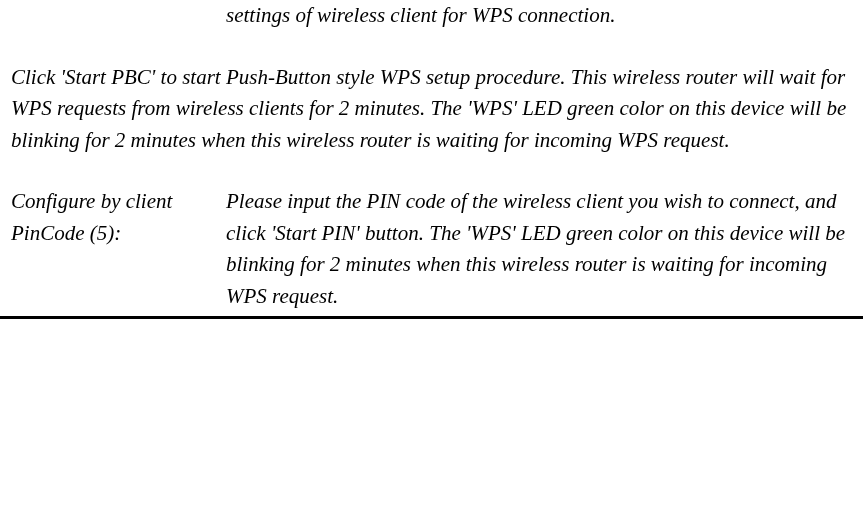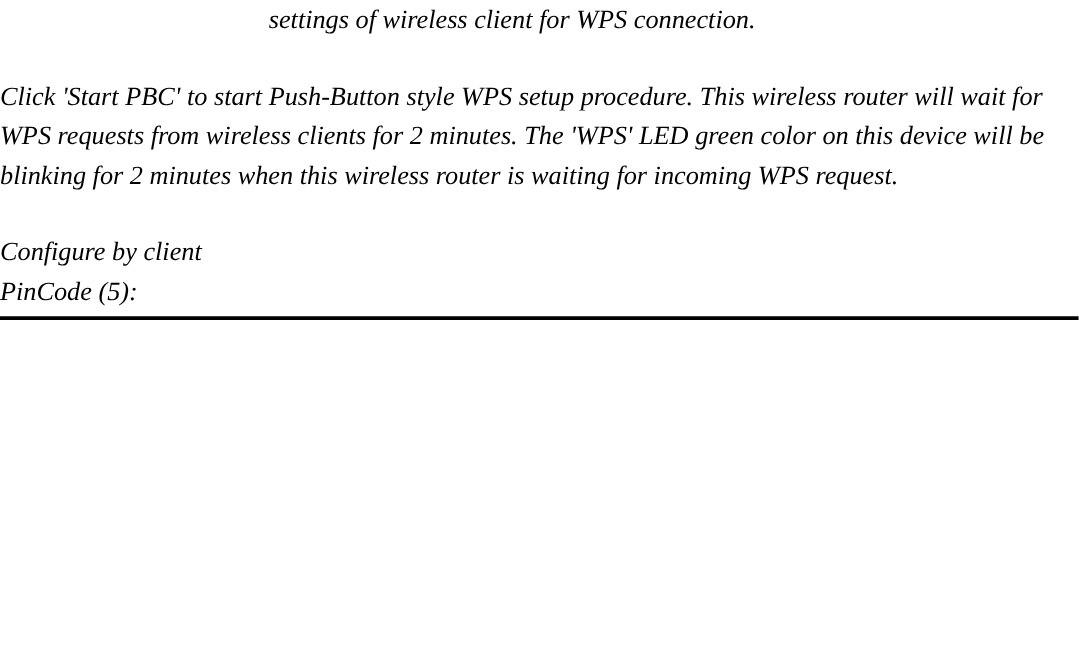--- a/index.html
+++ b/index.html
@@ -12,21 +12,21 @@
       font-style: italic;
       font-size: 21px;
       line-height: 1.5;
       color: #000;
       width: 863px;
       height: 519px;
       padding: 0;
       background: #fff;
     }
     .container {
-      padding: 0 0;
+      padding: 0 11px;
     }
     .row {
       display: flex;
       margin-bottom: 30px;
     }
     .row:last-of-type {
       margin-bottom: 0;
     }
     .label-col {
       flex: 0 0 215px;
@@ -49,15 +49,16 @@
 
 <div class="container">
   <div class="top-fragment">settings of wireless client for WPS connection.</div>
 
   <div class="row">
     <div class="desc-col">Click 'Start PBC' to start Push-Button style WPS setup procedure. This wireless router will wait for WPS requests from wireless clients for 2 minutes. The 'WPS' LED green color on this device will be blinking for 2 minutes when this wireless router is waiting for incoming WPS request.</div>
   </div>
 
   <div class="row">
     <div class="label-col">Configure by client PinCode (5):</div>
+    <div class="desc-col">Please input the PIN code of the wireless client you wish to connect, and click 'Start PIN' button. The 'WPS' LED green color on this device will be blinking for 2 minutes when this wireless router is waiting for incoming WPS request.</div>
   </div>
 </div>
 <div class="bottom-border"></div>
 
 </body></html>

